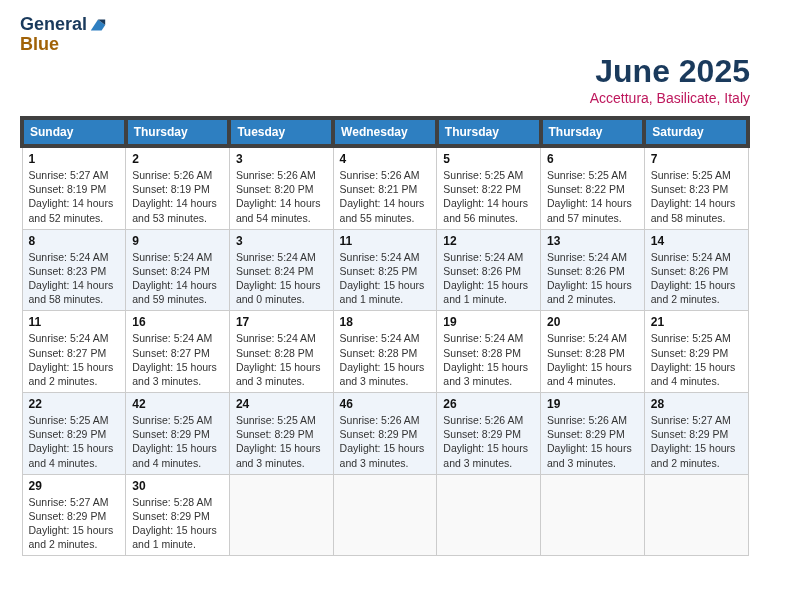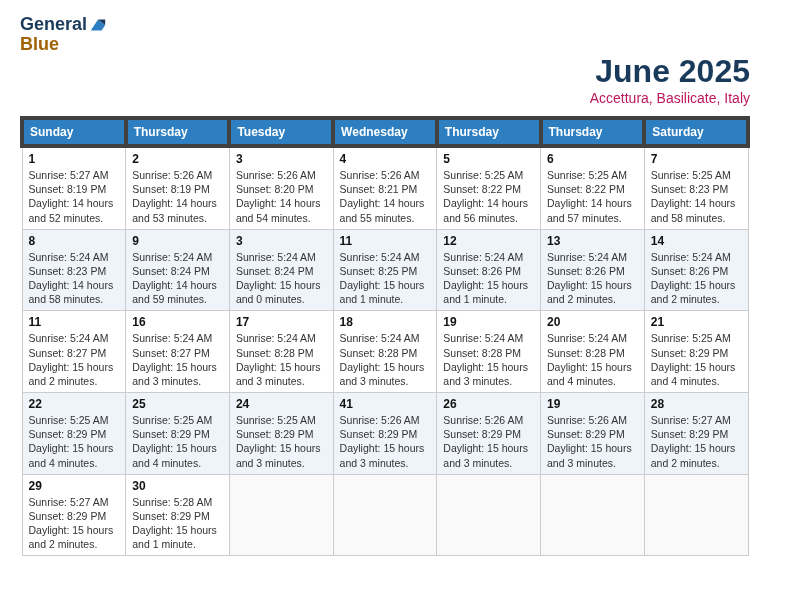--- a/index.html
+++ b/index.html
@@ -228,29 +228,29 @@
             <span class="day-num">21</span>
             <div class="day-info">Sunrise: 5:25 AM<br>Sunset: 8:29 PM<br>Daylight: 15 hours and 4 minutes.</div>
           </td>
         </tr>
         <tr>
           <td>
             <span class="day-num">22</span>
             <div class="day-info">Sunrise: 5:25 AM<br>Sunset: 8:29 PM<br>Daylight: 15 hours and 4 minutes.</div>
           </td>
           <td>
-            <span class="day-num">25</span>
+            <span class="day-num">42</span>
             <div class="day-info">Sunrise: 5:25 AM<br>Sunset: 8:29 PM<br>Daylight: 15 hours and 4 minutes.</div>
           </td>
           <td>
             <span class="day-num">24</span>
             <div class="day-info">Sunrise: 5:25 AM<br>Sunset: 8:29 PM<br>Daylight: 15 hours and 3 minutes.</div>
           </td>
           <td>
-            <span class="day-num">41</span>
+            <span class="day-num">46</span>
             <div class="day-info">Sunrise: 5:26 AM<br>Sunset: 8:29 PM<br>Daylight: 15 hours and 3 minutes.</div>
           </td>
           <td>
             <span class="day-num">26</span>
             <div class="day-info">Sunrise: 5:26 AM<br>Sunset: 8:29 PM<br>Daylight: 15 hours and 3 minutes.</div>
           </td>
           <td>
             <span class="day-num">19</span>
             <div class="day-info">Sunrise: 5:26 AM<br>Sunset: 8:29 PM<br>Daylight: 15 hours and 3 minutes.</div>
           </td>

